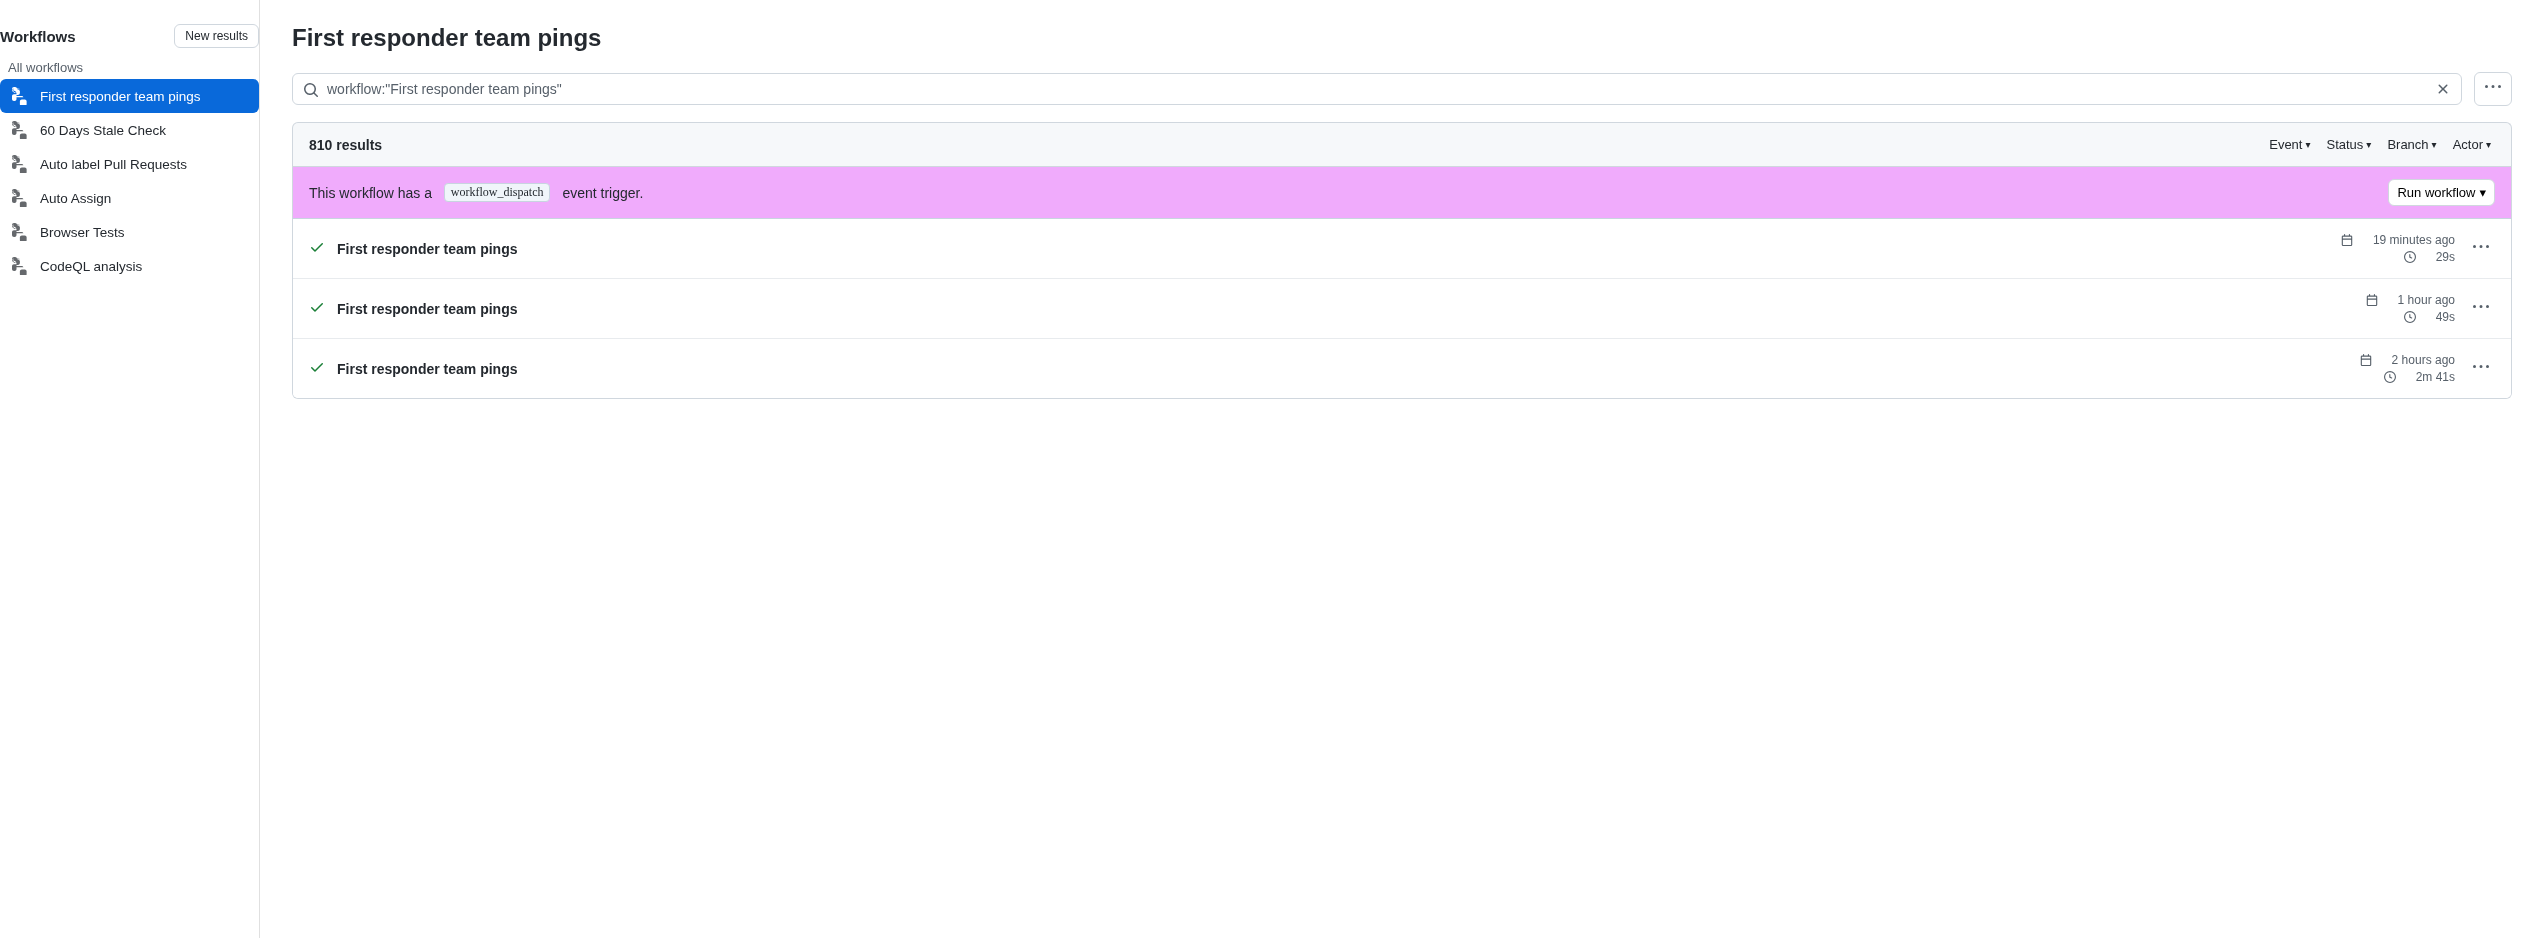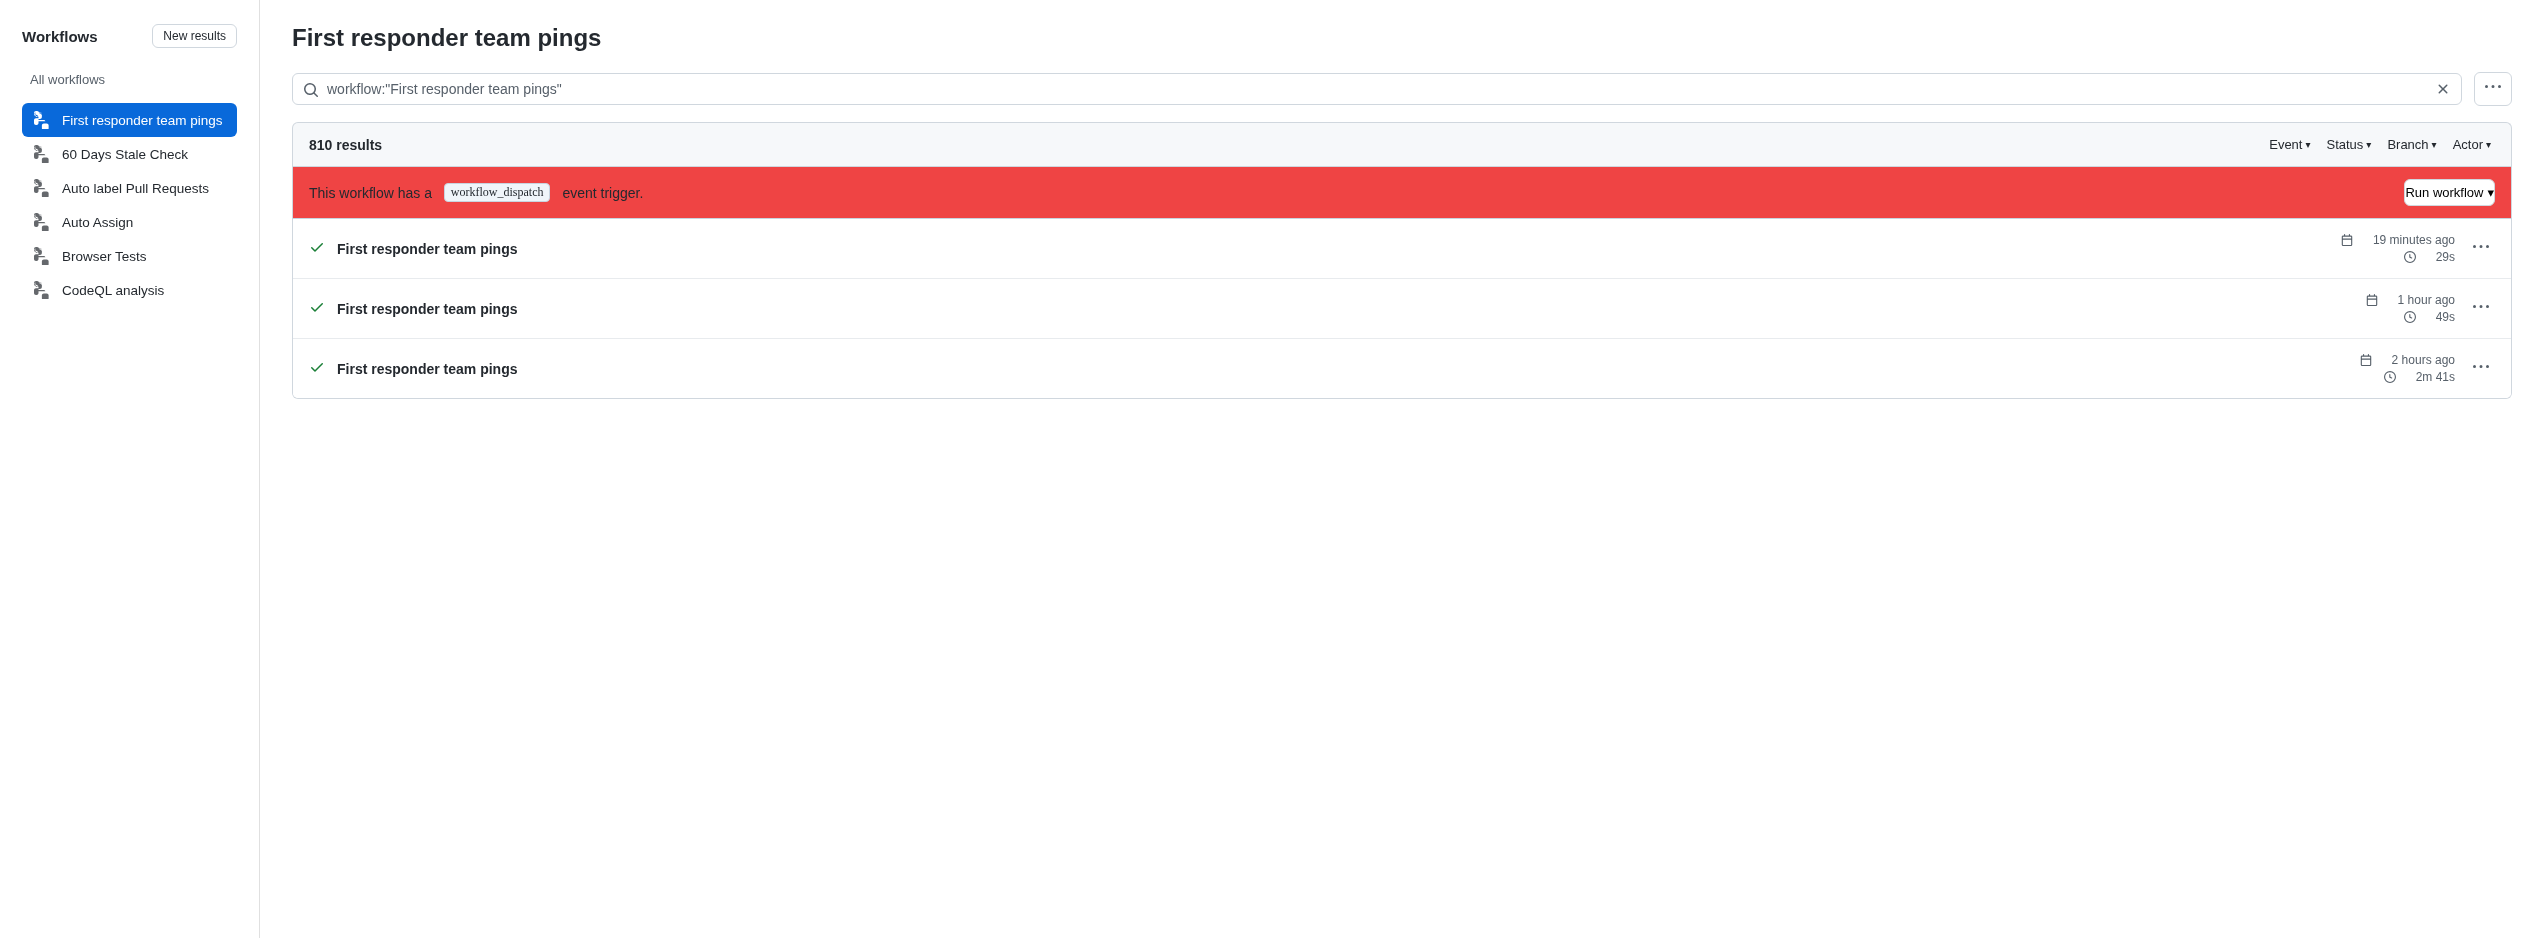--- a/index.html
+++ b/index.html
@@ -10,25 +10,24 @@
       background: #fff;
       display: flex;
       height: 100vh;
       overflow: hidden;
     }
 
     
     .sidebar {
       width: 260px;
       min-width: 260px;
-      padding: 24px 22px;
+      padding: 24px 0;
       border-right: 1px solid #e0e0e0;
       display: flex;
       flex-direction: column;
-      gap: 12px;
     }
     .sidebar-header {
       display: flex;
       align-items: center;
       justify-content: space-between;
       margin-bottom: 8px;
     }
     .sidebar-title {
       font-size: 15px;
       font-weight: 600;
@@ -170,21 +169,21 @@
       border-radius: 4px;
     }
     .filter-btn .chevron { font-size: 10px; }
 
     
     .dispatch-banner {
       display: flex;
       align-items: center;
       justify-content: space-between;
       padding: 12px 16px;
-      background: #ef4444;
+      background: #f0abfc;
       border: 1px solid #d0d7de;
       border-bottom: 1px solid #c8d4e0;
     }
     .dispatch-text {
       font-size: 14px;
       color: #24292f;
       display: flex;
       align-items: center;
       gap: 4px;
       flex-wrap: wrap;
@@ -195,21 +194,21 @@
       border-radius: 4px;
       padding: 1px 6px;
       font-family: Liberation Serif, serif;
       font-size: 12px;
       color: #24292f;
     }
     .run-workflow-btn {
       background: #fff;
       border: 1px solid #d0d7de;
       border-radius: 6px;
-      padding: 5px 0;
+      padding: 5px 8px;
       font-size: 13px;
       cursor: pointer;
       display: flex;
       align-items: center;
       gap: 4px;
       font-weight: 500;
       white-space: nowrap;
     }
 
     

